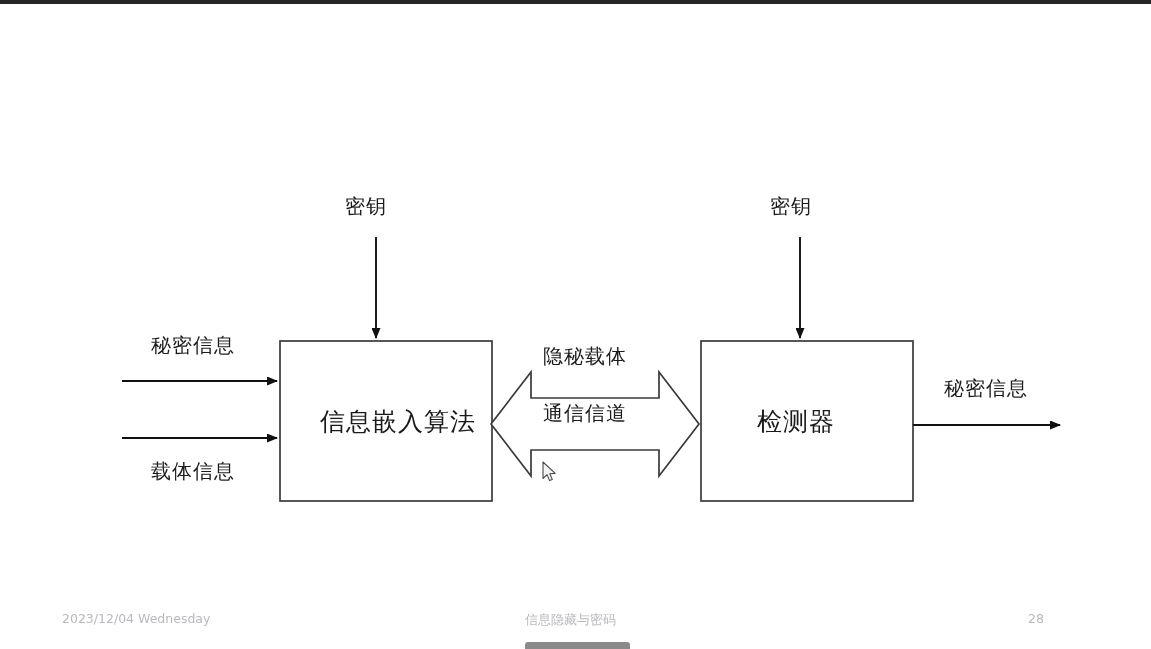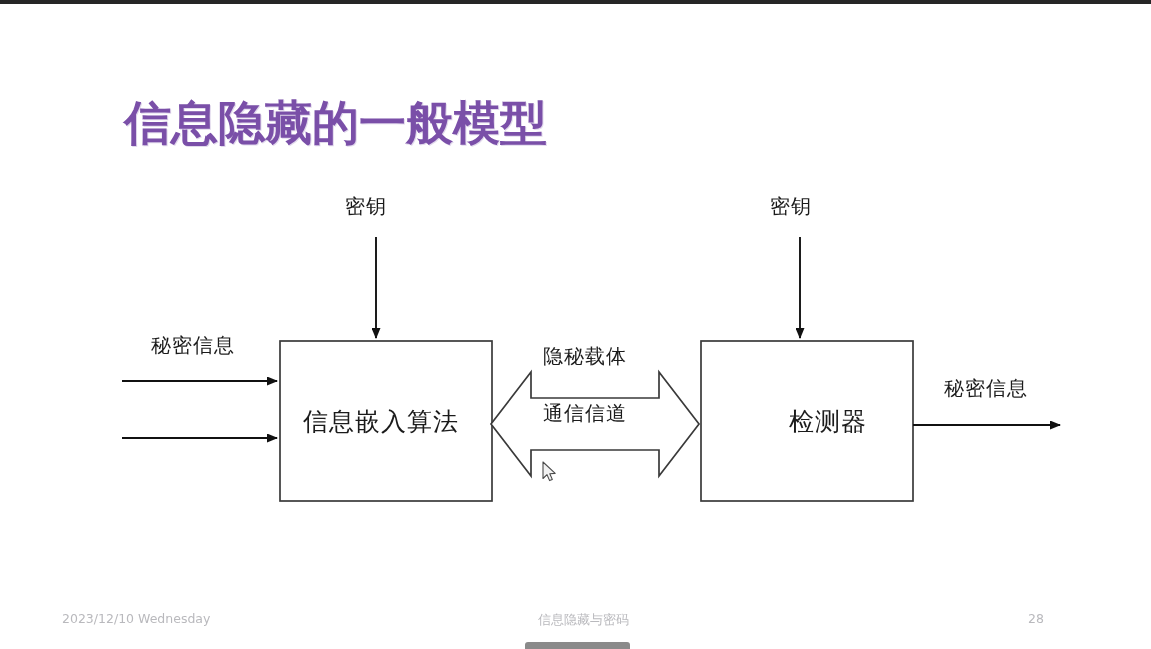--- a/index.html
+++ b/index.html
@@ -62,36 +62,36 @@
     color: #1b1b1b;
     white-space: nowrap;
     letter-spacing: 1px;
   }
   .dlabel.box-text { font-size: 25px; }
 
   #label-key-left   { left: 345px; top: 193px; }
   #label-key-right  { left: 770px; top: 193px; }
   #label-secret-in  { left: 151px; top: 332px; }
   #label-cover-in   { left: 151px; top: 458px; }
-  #label-embed      { left: 303px; top: 405px; text-align: center; }
+  #label-embed      { left: 320px; top: 405px; text-align: center; }
   #label-stego      { left: 543px; top: 343px; }
   #label-channel    { left: 543px; top: 400px; text-align: right; }
-  #label-detector   { left: 757px; top: 405px; margin-left: 32px; }
+  #label-detector   { left: 757px; top: 405px; }
   #label-secret-out { left: 944px; top: 375px; }
 
   
   .footer-text {
     position: absolute;
     font-family: "DejaVu Sans", "Liberation Sans", sans-serif;
     font-size: 12.5px;
     color: #b9b9bd;
     white-space: nowrap;
   }
   #footer-date { left: 62px;  top: 611px; }
-  #footer-subject { left: 525px; top: 611px; font-size: 13px; margin-left: 13px; }
+  #footer-subject { left: 525px; top: 611px; font-size: 13px; }
   #footer-page { left: 1028px; top: 611px; }
 
   
   #bottom-bar {
     position: absolute;
     left: 525px;
     top: 642px;
     width: 105px;
     height: 7px;
     background: #8a8a8a;
@@ -108,21 +108,20 @@
     pointer-events: none;
   }
 </style>
 </head>
 <body>
 
 <div id="slide-root">
 
   <div id="top-bar"></div>
 
-  <div id="slide-title">信息隐藏的一般模型</div>
 
   <div id="diagram">
     <svg width="1151" height="600" viewBox="0 0 1151 600" xmlns="http://www.w3.org/2000/svg">
       <defs>
         <marker id="arrowhead" markerWidth="11" markerHeight="9" refX="10" refY="4.5" orient="auto" markerUnits="userSpaceOnUse">
           <path d="M0,0 L11,4.5 L0,9 z" fill="#111111"></path>
         </marker>
       </defs>
 
       <rect x="280" y="341" width="212" height="160" fill="#ffffff" stroke="#3a3a3a" stroke-width="1.7"></rect>
@@ -152,36 +151,37 @@
                Z" fill="#ffffff" stroke="#3a3a3a" stroke-width="1.7" stroke-linejoin="miter"></path>
     </svg>
   </div>
 
   <div class="dlabel" id="label-key-left">密钥</div>
 
   <div class="dlabel" id="label-key-right">密钥</div>
 
   <div class="dlabel" id="label-secret-in">秘密信息</div>
 
+  <div class="dlabel" id="label-cover-in">载体信息</div>
 
   <div class="dlabel box-text" id="label-embed">信息嵌入算法</div>
 
   <div class="dlabel" id="label-stego">隐秘载体</div>
 
   <div class="dlabel" id="label-channel">通信信道</div>
 
   <div class="dlabel box-text" id="label-detector">检测器</div>
 
   <div class="dlabel" id="label-secret-out">秘密信息</div>
 
   <svg id="mouse-cursor" viewBox="0 0 16 22">
     <path d="M1,1 L1,17.5 L5,13.6 L7.6,19.6 L10.3,18.4 L7.8,12.7 L13.2,12.4 Z" fill="#f2f2f2" stroke="#4a4a4a" stroke-width="1.1" stroke-linejoin="round"></path>
   </svg>
 
-  <div class="footer-text" id="footer-date">2023/12/10 Wednesday</div>
+  <div class="footer-text" id="footer-date">2023/12/04 Wednesday</div>
 
   <div class="footer-text" id="footer-subject">信息隐藏与密码</div>
 
   <div class="footer-text" id="footer-page">28</div>
 
   <div id="bottom-bar"></div>
 
 </div>
 
 </body></html>

